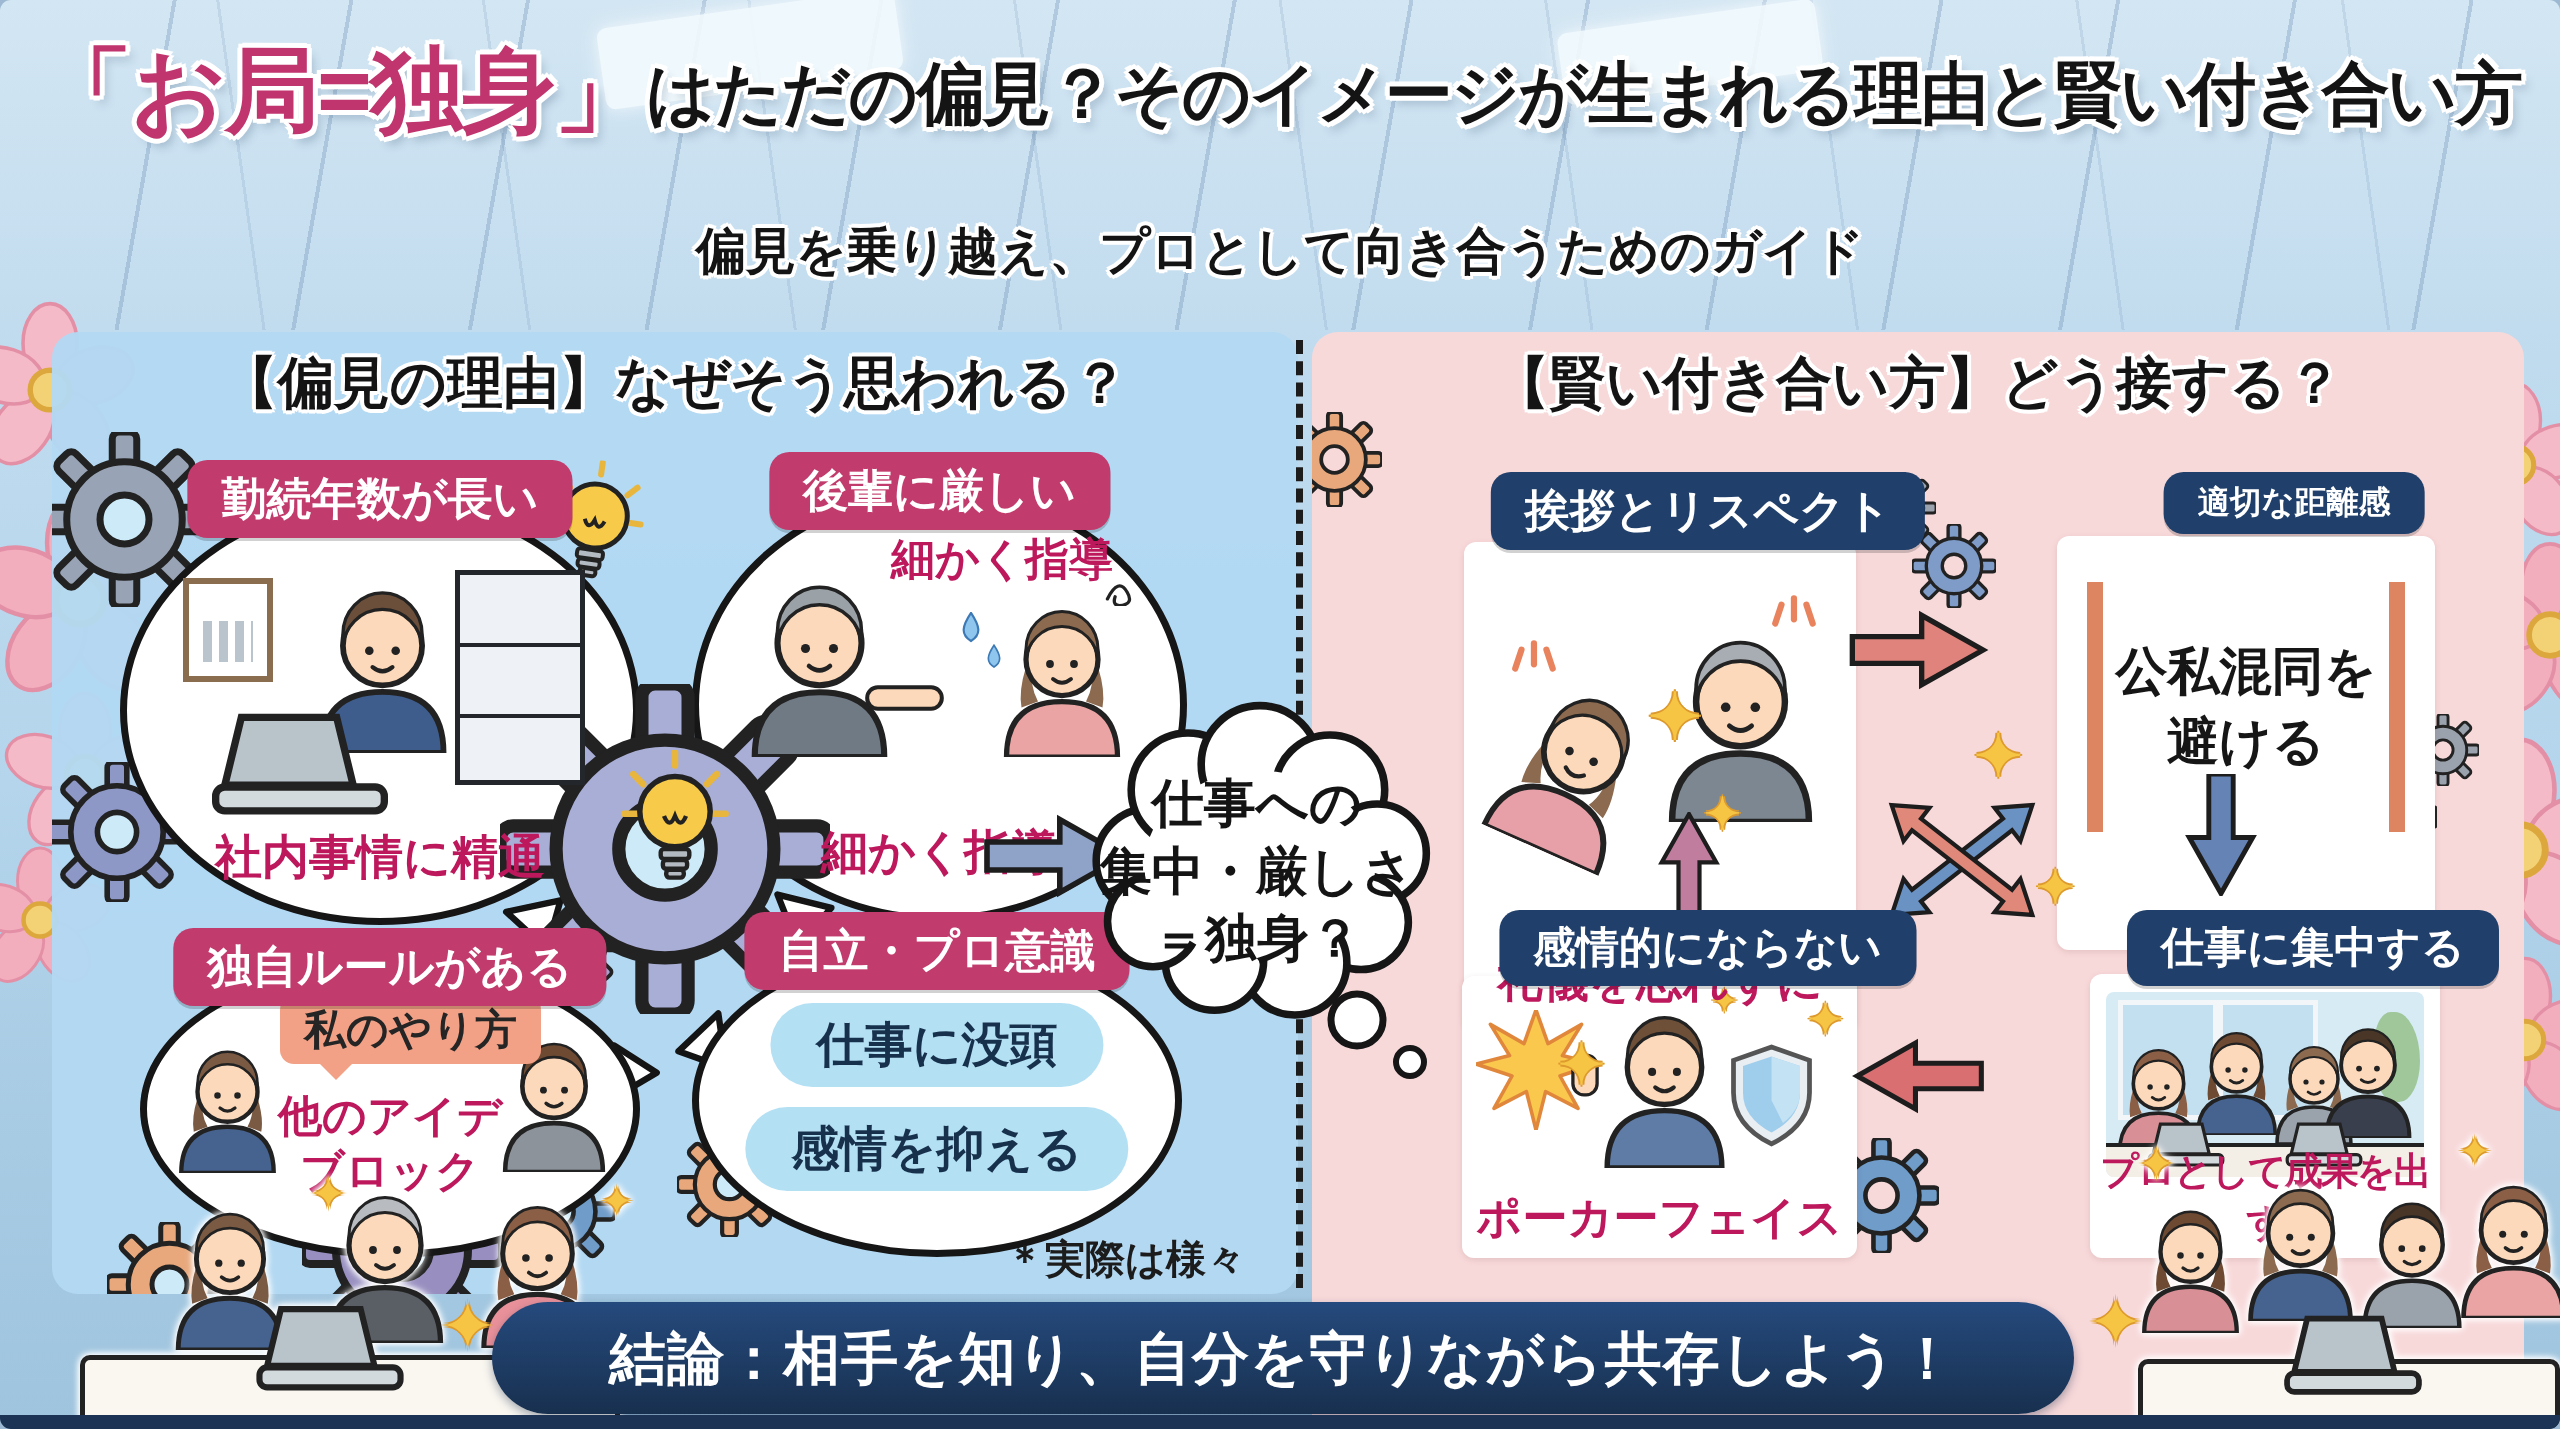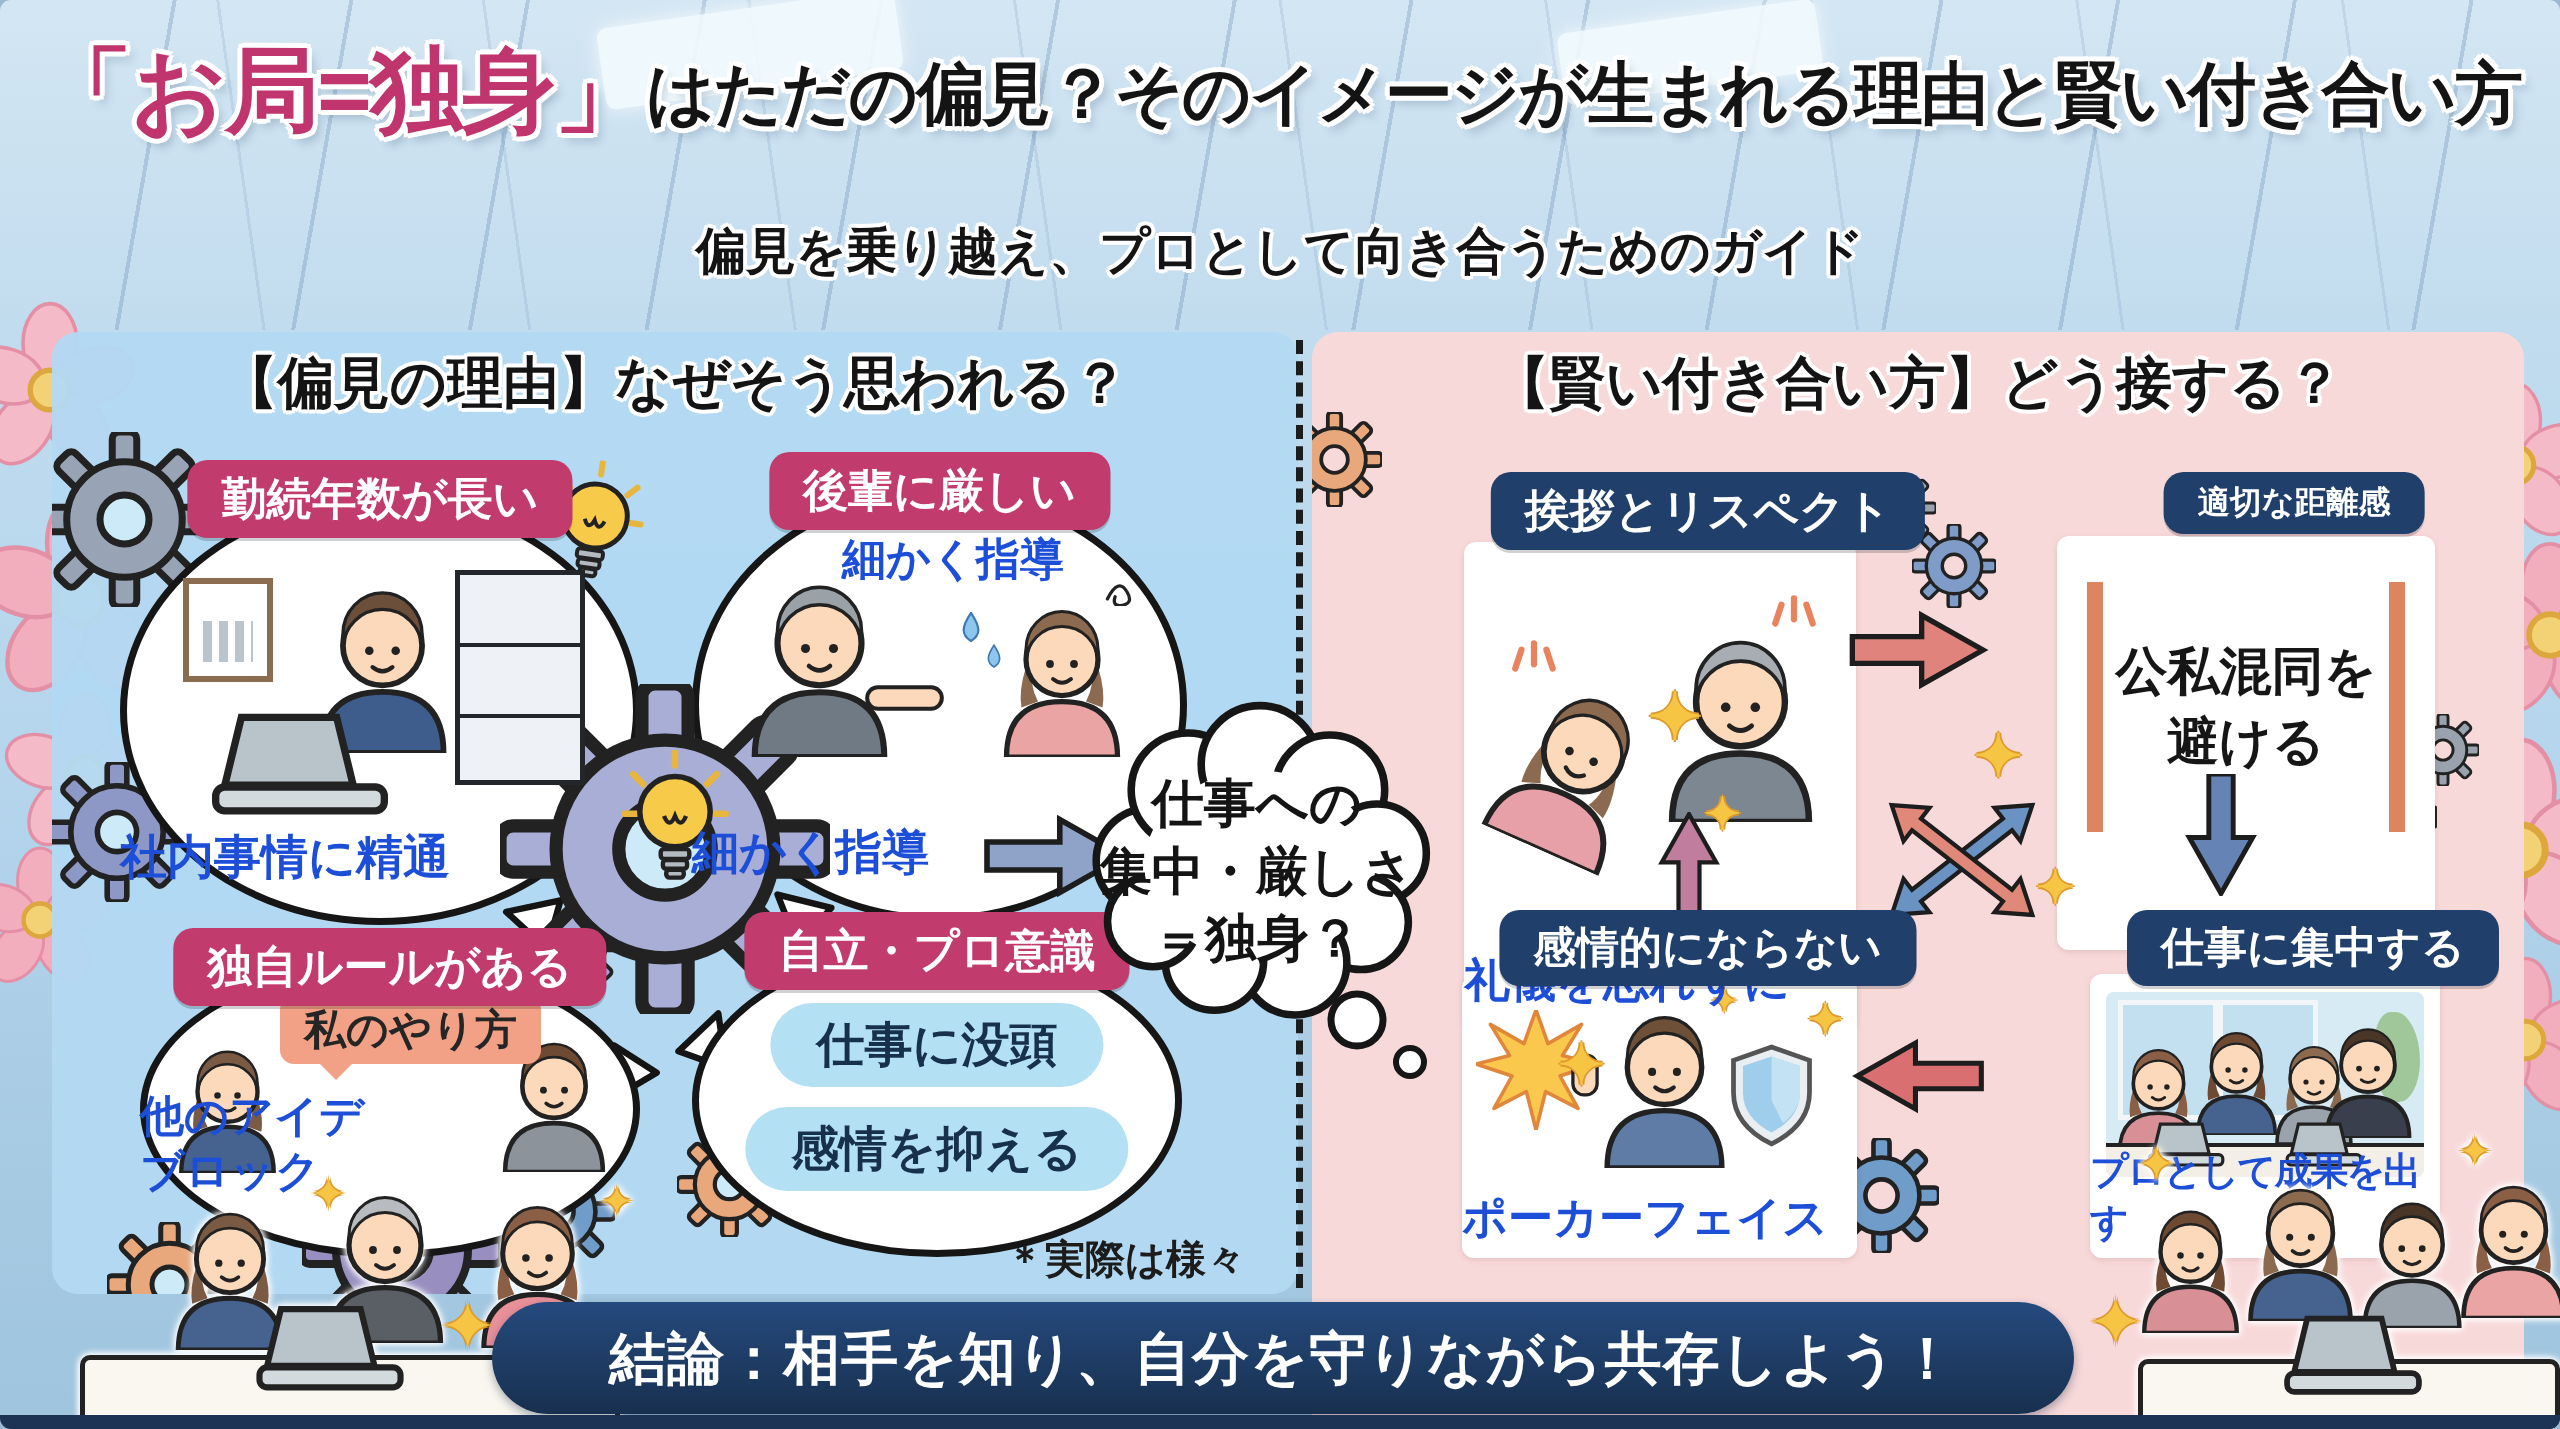--- a/index.html
+++ b/index.html
@@ -21,21 +21,21 @@
   .panel-l{left:52px;top:332px;width:1246px;height:962px;background:rgba(178,217,242,.96);border-radius:26px;overflow:hidden;}
   .panel-r{left:1312px;top:332px;width:1212px;height:1148px;background:#f8d9da;border-radius:26px;overflow:hidden;font-family:Liberation Serif, serif;}
   .divider{left:1296px;top:340px;height:948px;width:0;border-left:7px dashed #1c1c1c;z-index:6;}
   .panel-head{left:0;right:0;top:14px;text-align:center;font-size:56px;color:#141414;}
   .badge-pink,.badge-navy{position:absolute;top:0;left:50%;transform:translateX(-50%);color:#fff;
     font-size:45px;padding:9px 34px;border-radius:20px;white-space:nowrap;z-index:6;box-shadow:0 3px 0 rgba(0,0,0,.18);}
   .badge-pink{background:#c23b6d;}
   .badge-navy{background:#20406b;margin-left:48px;}
   .circle{position:absolute;left:0;right:0;top:36px;bottom:0;background:#fff;border:7px solid #161616;border-radius:50%;z-index:2;}
   .tail{position:absolute;width:64px;height:54px;z-index:1;}
-  .cap{position:absolute;left:0;right:0;color:#1d4ed8;z-index:5;}
+  .cap{position:absolute;left:0;right:0;text-align:center;color:#be185d;z-index:5;}
   .pill{position:absolute;left:50%;transform:translateX(-50%);background:#b4e0f4;border-radius:46px;
     font-size:48px;color:#17314d;padding:10px 46px;white-space:nowrap;z-index:5;}
   .speech{position:absolute;background:#f2a186;border-radius:14px;font-size:42px;color:#252525;padding:6px 24px;z-index:5;white-space:nowrap;}
   .speech::after{content:"";position:absolute;left:44px;bottom:-11px;width:24px;height:24px;background:#f2a186;transform:rotate(45deg);}
   .card{position:absolute;}
   .card .paper{position:absolute;left:0;right:0;background:#fff;border-radius:12px;z-index:2;box-shadow:0 2px 6px rgba(120,60,60,.15);}
   .bar{position:absolute;width:16px;height:250px;background:#dd8560;z-index:4;}
   .card2text{position:absolute;left:0;right:0;text-align:center;font-size:52px;color:#161616;line-height:1.35;z-index:4;}
   .banner{left:492px;top:1302px;width:1582px;height:112px;background:linear-gradient(180deg,#254a7d,#18304f);
     border-radius:58px;z-index:9;box-shadow:0 4px 10px rgba(10,30,60,.35);}

